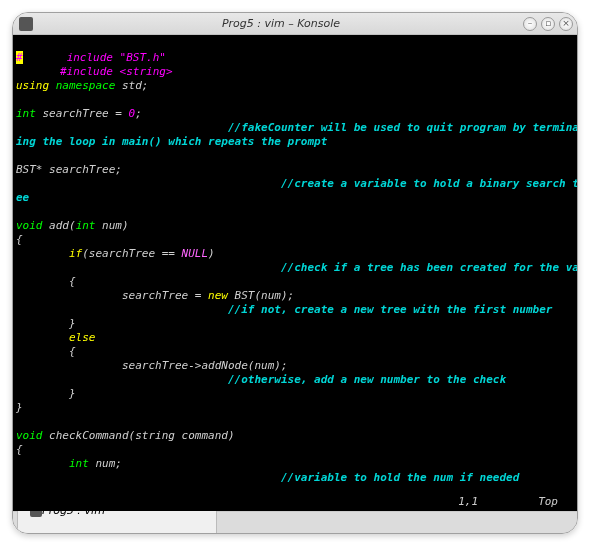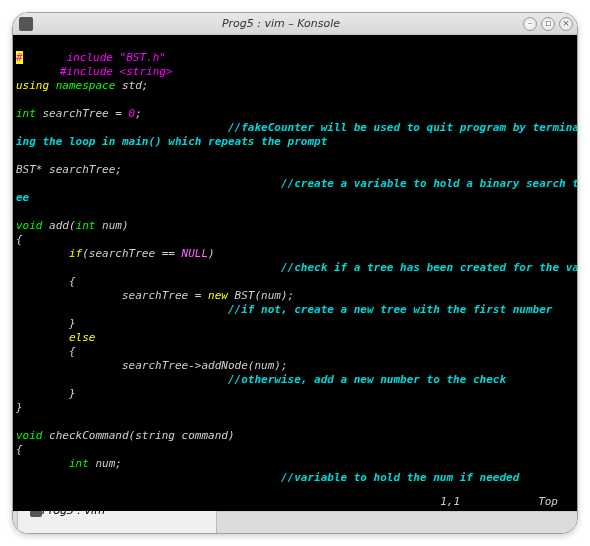--- a/index.html
+++ b/index.html
@@ -84,21 +84,20 @@
     overflow: hidden;
     position: relative;
   }
   .statusline {
     position: absolute;
     bottom: 2px;
     left: 3px;
     right: 3px;
     color: #ccc;
     display: flex;
-    gap: 18px;
   }
   .statusline .pos { margin-left: auto; margin-right: 60px; }
   .statusline .top { margin-right: 16px; }
   .tabbar {
     height: 22px;
     background: #dcdcdc;
     border-top: 1px solid #ccc;
     display: flex;
     align-items: flex-end;
     padding: 0 4px;

